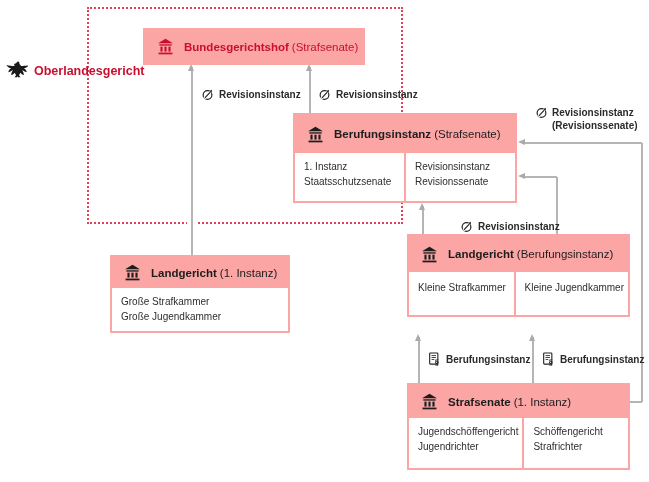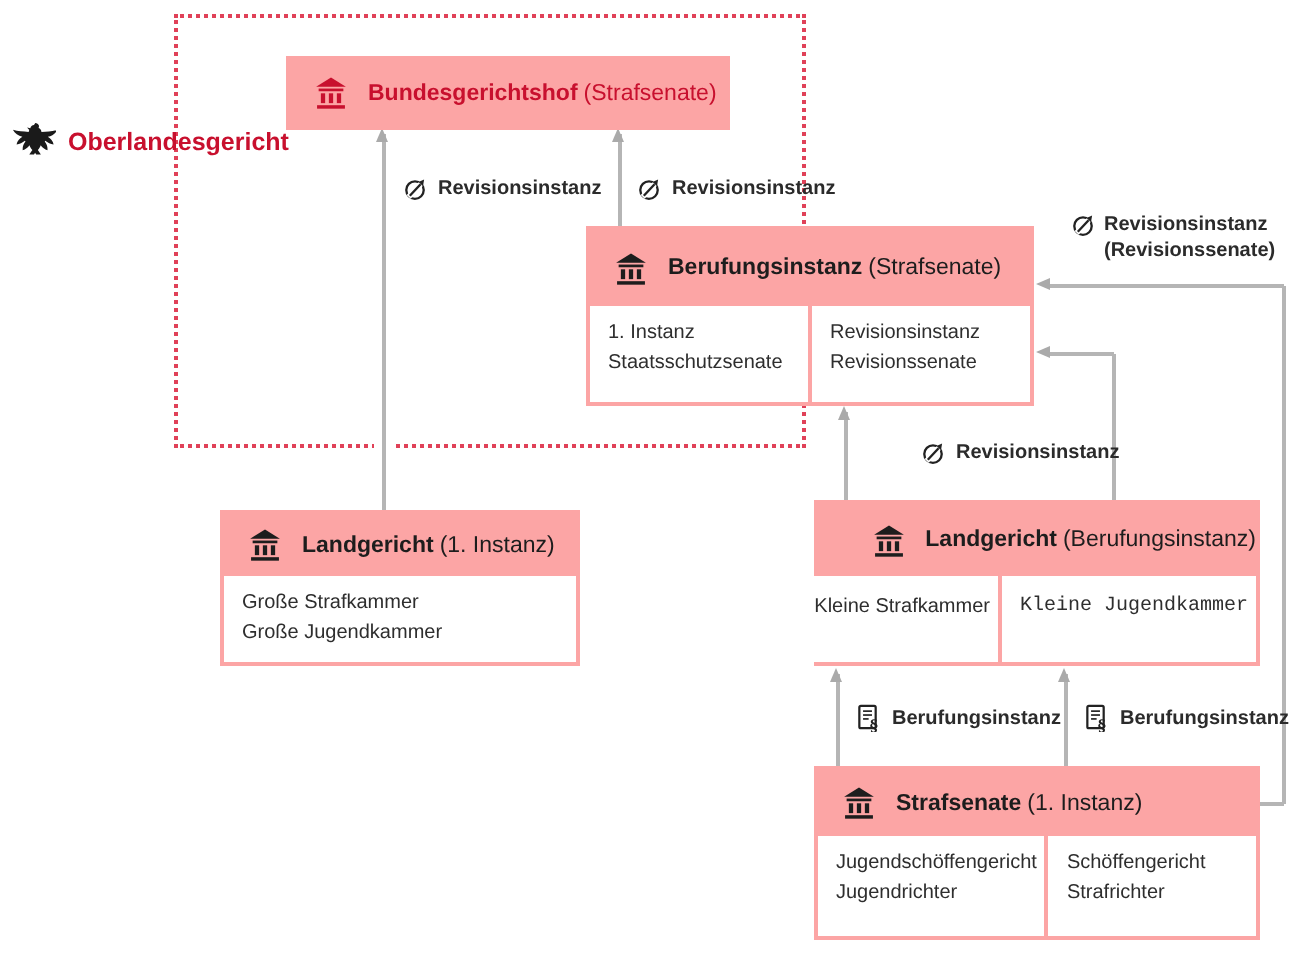--- a/index.html
+++ b/index.html
@@ -220,39 +220,39 @@
       <span class="c-title"><span class="c-name">Landgericht</span><span class="c-qual">(1. Instanz)</span></span>
     </div>
     <div class="court-cells">
       <div class="cell">
         <div>Große Strafkammer</div>
         <div>Große Jugendkammer</div>
       </div>
     </div>
   </div>
 
-  <div class="court" style="left:407px;top:250px;width:223px;height:83px;align-items:flex-end;">
+  <div class="court" style="left:407px;top:234px;width:223px;height:83px;">
     <div class="court-header" style="flex:0 0 36px;">
       <span class="icon">
         <svg viewBox="0 0 24 24" width="19" height="19" fill="#1d1d1d">
             <path d="M12 2.2 2.6 8h18.8z"></path>
             <rect x="4.2" y="9.2" width="15.6" height="1.7"></rect>
             <rect x="5.6" y="12.2" width="2.7" height="6.2"></rect>
             <rect x="10.65" y="12.2" width="2.7" height="6.2"></rect>
             <rect x="15.7" y="12.2" width="2.7" height="6.2"></rect>
             <rect x="3.2" y="19.7" width="17.6" height="2.2"></rect>
           </svg>
       </span>
       <span class="c-title"><span class="c-name">Landgericht</span><span class="c-qual">(Berufungsinstanz)</span></span>
     </div>
     <div class="court-cells">
       <div class="cell" style="padding-top:8px;">
         <div>Kleine Strafkammer</div>
       </div>
-      <div class="cell" style="padding-top:8px;font-family:Liberation Mono, monospace;">
+      <div class="cell" style="padding-top:8px;">
         <div>Kleine Jugendkammer</div>
       </div>
     </div>
   </div>
 
   <div class="court" style="left:407px;top:383px;width:223px;height:87px;">
     <div class="court-header" style="flex:0 0 33px;">
       <span class="icon">
         <svg viewBox="0 0 24 24" width="19" height="19" fill="#1d1d1d">
             <path d="M12 2.2 2.6 8h18.8z"></path>

